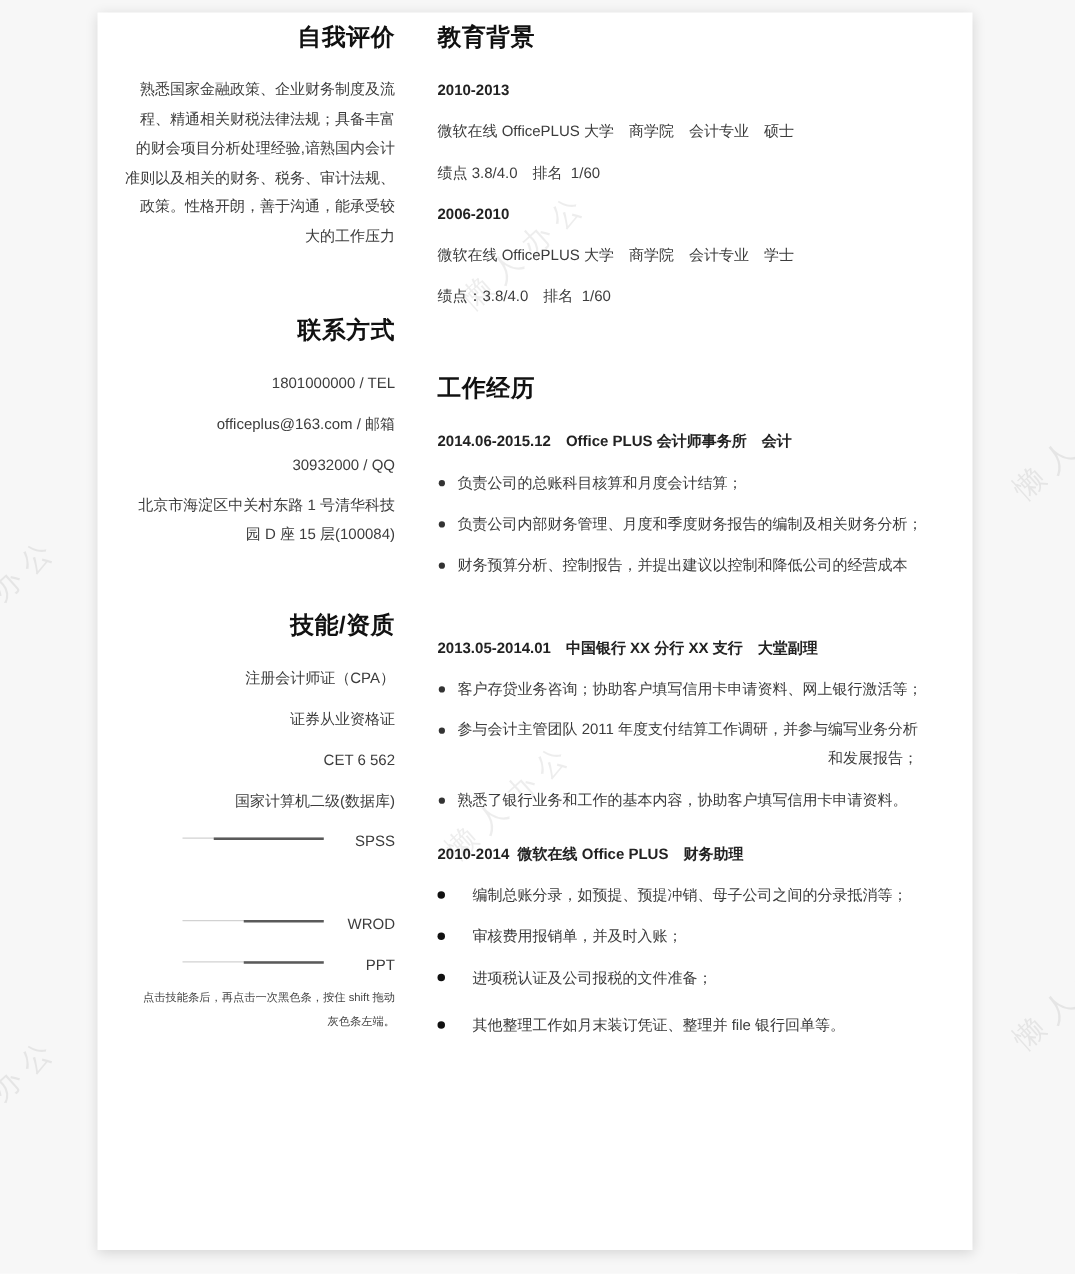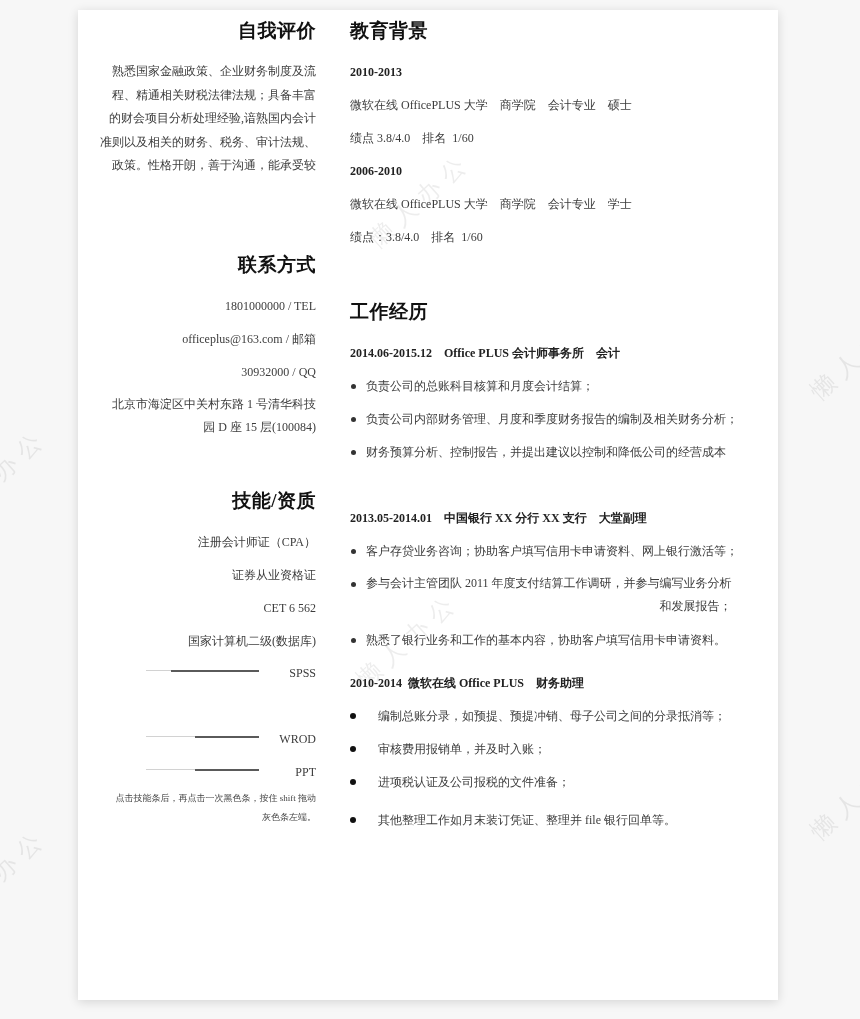--- a/index.html
+++ b/index.html
@@ -6,21 +6,20 @@
     body {
       width: 860px; height: 1019px; overflow: hidden; position: relative;
       background: #f7f7f7;
       font-family: "Liberation Sans", "DejaVu Sans", sans-serif;
       color: #3c3c3c;
     }
     .page {
       position: absolute; left: 78px; top: 10px; width: 700px; height: 990px;
       background: #ffffff;
       box-shadow: 0 2px 10px rgba(0,0,0,0.14);
-      font-family: Liberation Serif, serif;
     }
     .lcol { position: absolute; left: 0; top: 0; width: 238px; height: 100%; }
     .rcol { position: absolute; left: 272px; top: 0; width: 420px; height: 100%; }
     .lrow { position: absolute; right: 0; white-space: nowrap; text-align: right; font-size: 12px; line-height: 24px; }
     .rrow { position: absolute; left: 0; white-space: pre; font-size: 12px; line-height: 24px; }
     .heading { font-size: 19px; font-weight: bold; color: #111; line-height: 28px; letter-spacing: 0.5px; }
     .sub { font-weight: bold; color: #222; }
     .summary { position: absolute; right: 0; top: 50px; text-align: right; font-size: 12px; line-height: 23.6px; }
     .summary div, .addr div { white-space: nowrap; }
     .addr { line-height: 23px; }
@@ -47,20 +46,21 @@
 <div class="page">
 
   <div class="lcol">
     <div class="lrow heading" style="top:7px">自我评价</div>
     <div class="summary">
       <div>熟悉国家金融政策、企业财务制度及流</div>
       <div>程、精通相关财税法律法规；具备丰富</div>
       <div>的财会项目分析处理经验,谙熟国内会计</div>
       <div>准则以及相关的财务、税务、审计法规、</div>
       <div>政策。性格开朗，善于沟通，能承受较</div>
+      <div>大的工作压力</div>
     </div>
 
     <div class="lrow heading" style="top:241px">联系方式</div>
     <div class="lrow" style="top:284px">1801000000 / TEL</div>
     <div class="lrow" style="top:317px">officeplus@163.com /  邮箱</div>
     <div class="lrow" style="top:350px">30932000 / QQ</div>
     <div class="lrow addr" style="top:383px">
       <div>北京市海淀区中关村东路 1 号清华科技</div>
       <div>园 D 座 15 层(100084)</div>
     </div>

